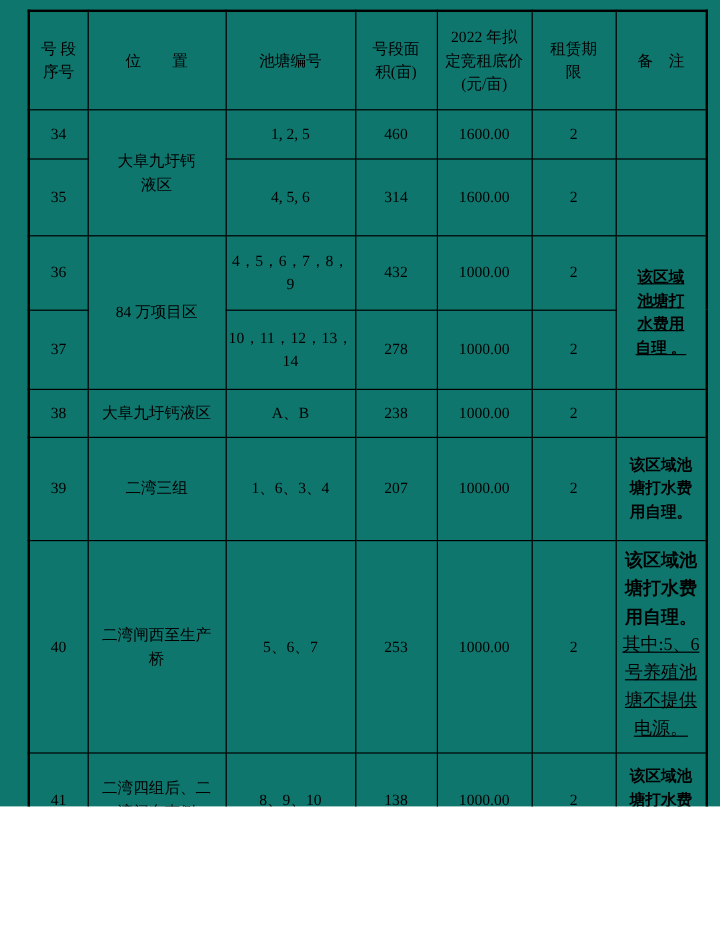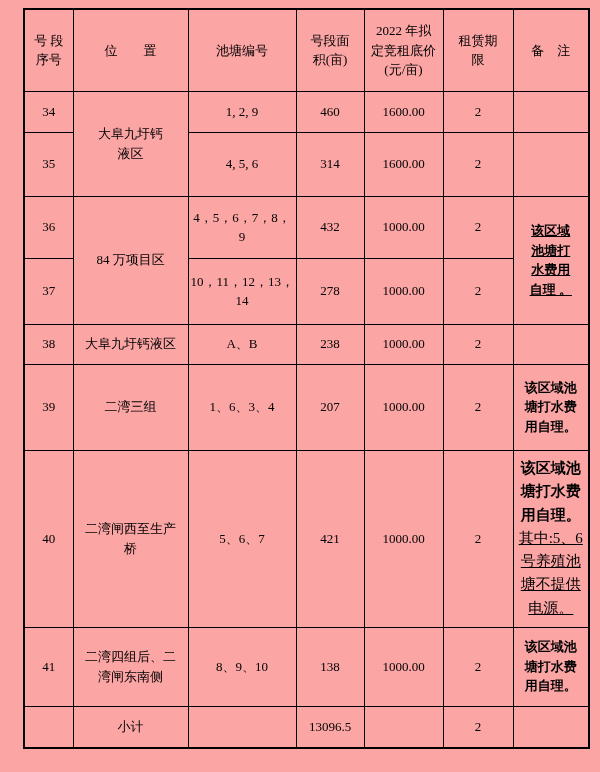--- a/index.html
+++ b/index.html
@@ -7,22 +7,22 @@
     padding: 0;
     background: #ffffff;
     width: 600px;
     height: 772px;
     font-family: "Liberation Serif", "DejaVu Serif", serif;
     color: #000000;
   }
   .page {
     position: relative;
     width: 600px;
-    height: 772px;
-    background: #fca5a5;
+    height: 672px;
+    background: #0f766e;
     overflow: hidden;
   }
   table.rent-table {
     position: absolute;
     left: 23px;
     top: 8px;
     border-collapse: collapse;
     table-layout: fixed;
     width: 565px;
     border: 2px solid #000000;
@@ -104,21 +104,21 @@
 (元/亩)</td>
       <td class="hdr">租赁期
 限</td>
       <td class="hdr">备　注</td>
     </tr>
 
     <tr style="height:41px">
       <td>34</td>
       <td rowspan="2" class="loc-lg">大阜九圩钙
 液区</td>
-      <td>1, 2, 9</td>
+      <td>1, 2, 5</td>
       <td>460</td>
       <td>1600.00</td>
       <td>2</td>
       <td></td>
     </tr>
 
     <tr style="height:64px">
       <td>35</td>
       <td>4, 5, 6</td>
       <td>314</td>
@@ -170,21 +170,21 @@
       <td class="rmk rmk-sm">该区域池
 塘打水费
 用自理。</td>
     </tr>
 
     <tr style="height:177px">
       <td>40</td>
       <td class="ml">二湾闸西至生产
 桥</td>
       <td>5、6、7</td>
-      <td>421</td>
+      <td>253</td>
       <td>1000.00</td>
       <td>2</td>
       <td class="rmk">
         <p class="rmk-sm">该区域池
 塘打水费
 用自理。</p>
         <p class="rmk-sm rmk-note">其中:5、6
 号养殖池
 塘不提供
 电源。</p>

